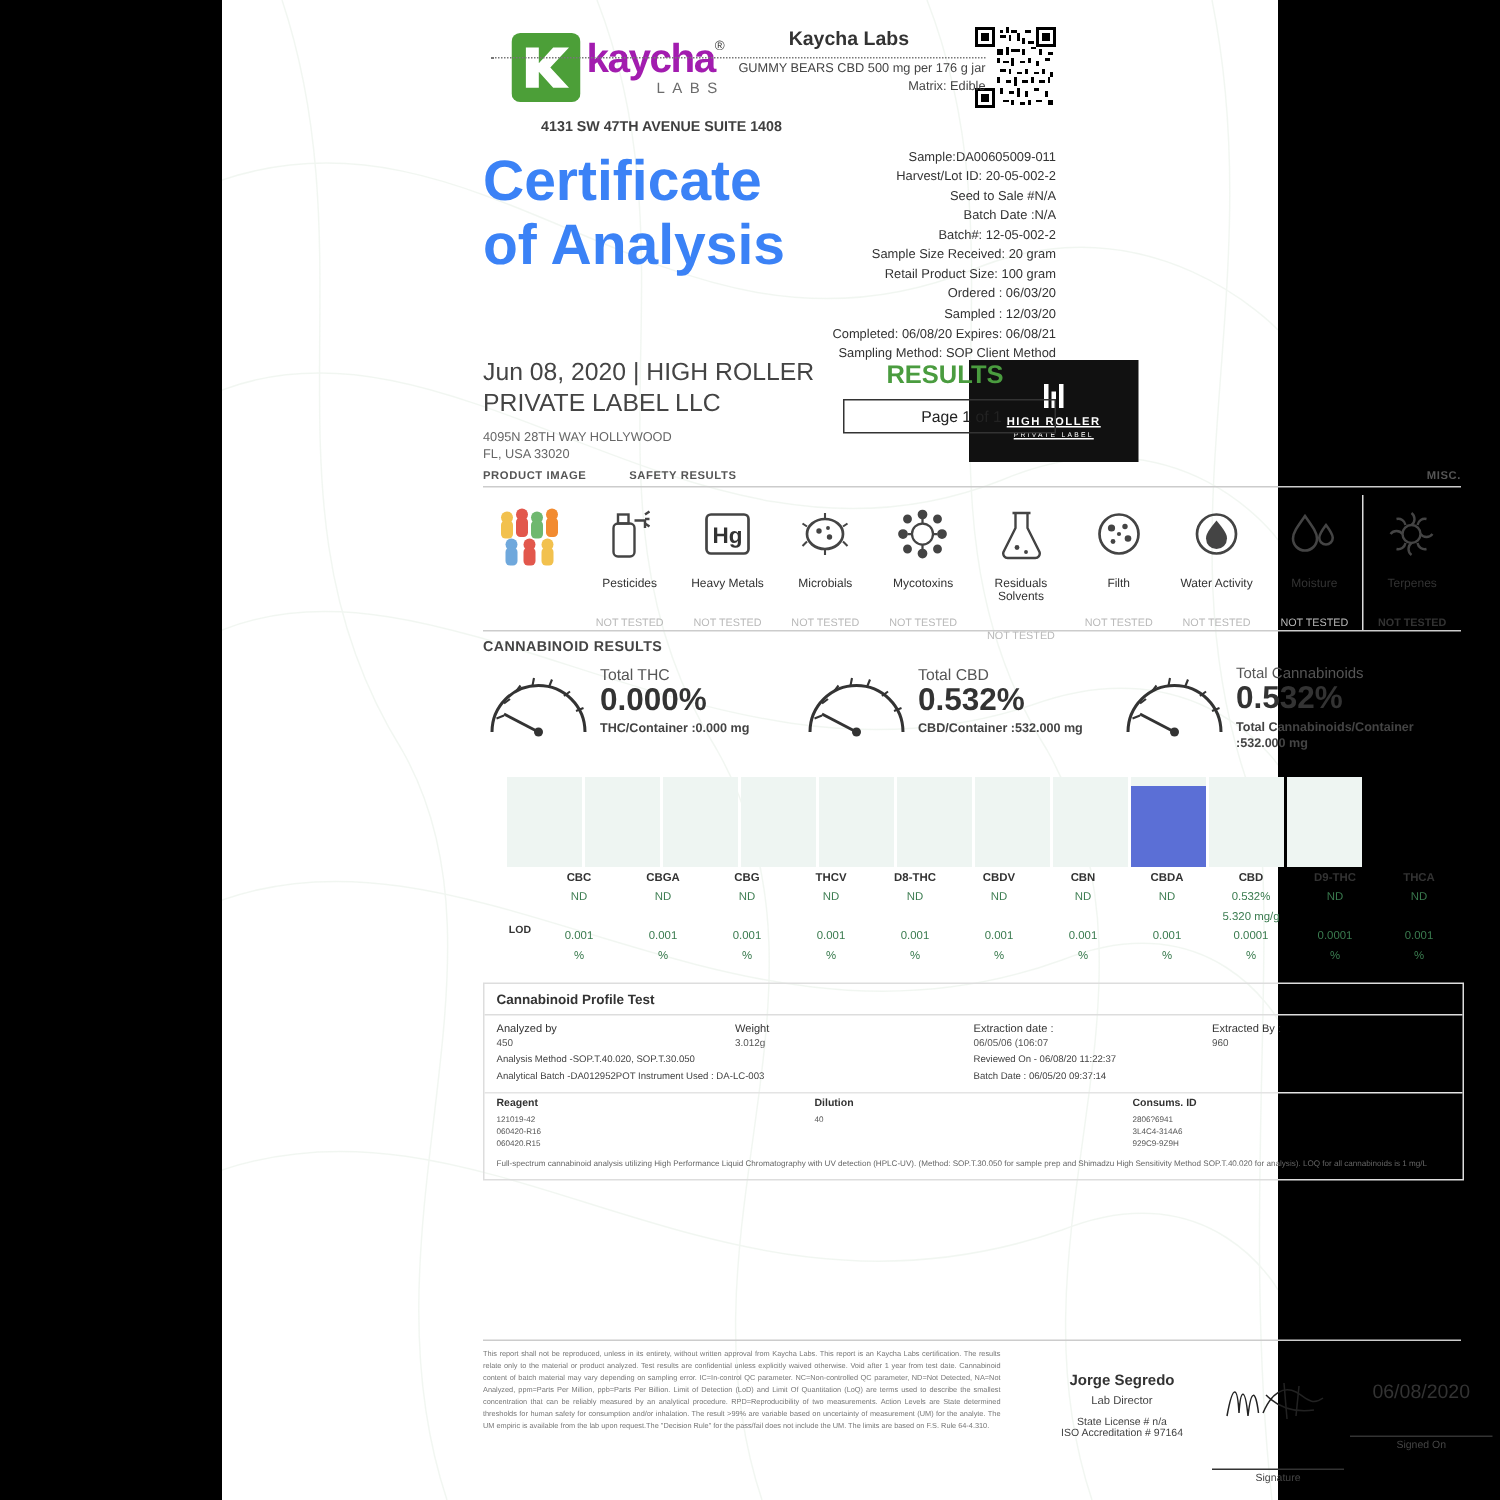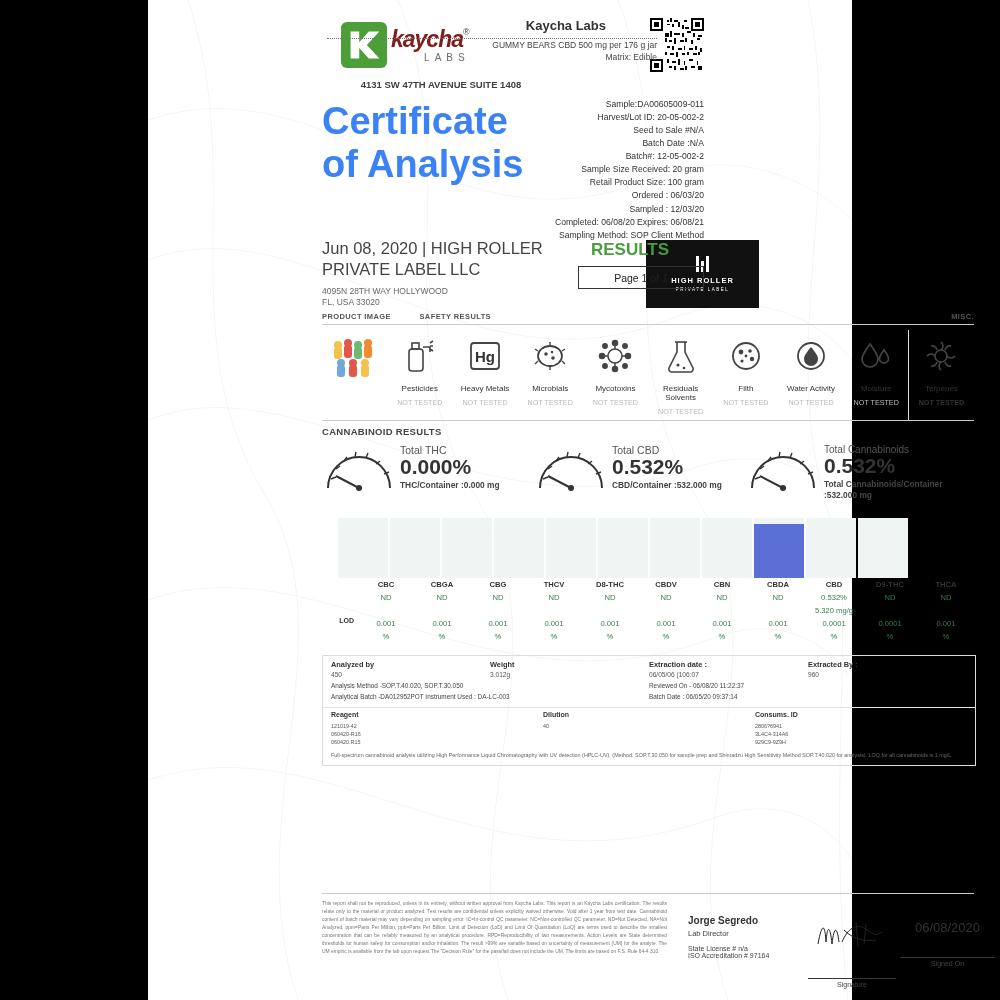--- a/index.html
+++ b/index.html
@@ -6,48 +6,48 @@
   body{width:1000px;height:1000px;font-family:"Liberation Sans",sans-serif;}
   .page{position:relative;width:1000px;height:1000px;background:#000;overflow:hidden;}
   .sheet{position:absolute;left:148px;top:0;width:704px;height:1000px;background:#fff;}
   .topbar{position:absolute;left:148px;top:0;width:704px;height:7px;background:#6aa84f;}
   
   .wm{position:absolute;inset:0;opacity:.13;pointer-events:none;}
   
   .logo{position:absolute;left:193px;top:22px;display:flex;align-items:center;}
   .logo-k{width:46px;height:46px;}
   .logo-text{margin-left:4px;line-height:1;}
-  .logo-text .kay{font-size:23px;font-weight:bold;color:#7f1d1d;letter-spacing:-1px;font-style:italic;}
+  .logo-text .kay{font-size:27px;font-weight:bold;color:#a21caf;letter-spacing:-1px;}
   .logo-text .reg{font-size:9px;vertical-align:top;color:#3f3f3f;}
   .logo-text .labs{display:block;font-size:10px;letter-spacing:5px;color:#6c6c6c;text-align:right;margin-top:2px;}
   .addr{position:absolute;left:183px;top:79px;width:220px;text-align:center;font-size:9.5px;font-weight:bold;color:#3f3f3f;}
   .klabs{position:absolute;right:246px;top:18px;font-size:13px;font-weight:bold;color:#333;}
   .qr{position:absolute;right:148px;top:18px;width:54px;height:54px;}
   .hdr-right{position:absolute;right:195px;top:38px;width:330px;text-align:right;font-size:8.5px;color:#444;line-height:1.45;}
   .hdr-right .dotline{border-top:1px dotted #777;}
   .title{position:absolute;left:174px;top:100px;font-size:38px;font-weight:bold;color:#3b82f6;line-height:1.12;}
   .meta{position:absolute;right:148px;top:98px;width:300px;text-align:right;font-size:8.6px;color:#333;line-height:1.52;}
   .client{position:absolute;left:174px;top:238px;font-size:16.5px;color:#444;line-height:1.3;}
   .client .sub{font-size:8.5px;color:#666;line-height:1.35;margin-top:5px;}
-  .prodimg{position:absolute;left:498px;top:240px;width:113px;height:68px;background:#111;color:#fff;display:flex;flex-direction:column;align-items:center;justify-content:center;}
+  .prodimg{position:absolute;left:498px;top:240px;width:113px;height:68px;background:#111;color:#fff;display:flex;flex-direction:column;align-items:center;justify-content:center;text-decoration:underline;}
   .prodimg .bars{display:flex;gap:2px;align-items:flex-end;height:16px;margin-bottom:4px;}
   .prodimg .bars i{display:block;width:3px;background:#fff;}
   .prodimg .nm{font-size:7.5px;letter-spacing:1px;font-weight:bold;}
   .prodimg .nm2{font-size:4.5px;letter-spacing:1.5px;margin-top:2px;}
   .passed{position:absolute;right:172px;top:240px;width:100px;text-align:center;font-size:17px;font-weight:bold;color:#4a9c3f;}
-  .pagebox{position:absolute;right:148px;top:266px;width:124px;height:21px;border:1px solid #333;display:flex;align-items:center;justify-content:center;font-size:10.5px;color:#222;}
+  .pagebox{position:absolute;right:148px;top:266px;width:124px;height:21px;border:1px solid #333;display:flex;align-items:center;justify-content:center;font-size:10.5px;color:#222;padding-left:16px;}
   .secrow{position:absolute;left:174px;top:312px;width:652px;font-size:7.5px;font-weight:bold;color:#555;letter-spacing:.4px;}
   .secrow .r{float:right;}
   .hr{position:absolute;left:174px;width:652px;height:1px;background:#ccc;}
   
   .icons{position:absolute;left:174px;top:330px;width:652px;display:flex;}
   .ic{flex:1;text-align:center;}
   .ic .box{height:52px;display:flex;align-items:center;justify-content:center;}
   .ic .lbl{font-size:8px;color:#333;margin-top:2px;}
-  .ic .st{font-size:7.2px;color:#b9b9b9;margin-top:5px;}
+  .ic .st{font-size:7.2px;color:#b9b9b9;margin-top:17px;}
   .ic.last .st{color:#333;font-weight:bold;}
   .sep{position:absolute;left:760px;top:330px;width:1px;height:90px;background:#ddd;}
   
   .cantitle{position:absolute;left:174px;top:426px;font-size:9.5px;font-weight:bold;color:#444;letter-spacing:.3px;}
   .gauges{position:absolute;left:174px;top:444px;width:652px;display:flex;}
   .g{flex:1;display:flex;}
   .gmeter{width:74px;height:52px;position:relative;flex:none;}
   .gtxt{padding-left:4px;}
   .gtxt .t{font-size:10.5px;color:#555;}
   .gtxt .v{font-size:21px;font-weight:bold;color:#333;line-height:1.05;}
@@ -61,33 +61,33 @@
   .tlabel{width:32px;text-align:right;font-weight:bold;color:#333;font-size:7px;padding-right:4px;}
   .tc{flex:1;text-align:center;padding:2px 0;}
   .hdrc{color:#333;font-weight:bold;font-size:7.6px;}
   .val{color:#3a7b4f;}
   .mgg{color:#3a7b4f;line-height:1.2;}
   
   .ptbox{position:absolute;left:174px;top:655px;width:652px;border:1px solid #ddd;}
   .pthead{padding:5px 8px;font-size:9px;font-weight:bold;color:#333;border-bottom:1px solid #ddd;}
   .ptrow{display:flex;padding:4px 8px;font-size:7.6px;color:#333;}
   .ptrow .c{flex:1;}
-  .ptrow .c .k{font-weight:bold;font-size:7.4px;}
+  .ptrow .c .k{font-weight:normal;font-size:7.4px;}
   .ptrow .c .v{font-size:6.6px;color:#555;margin-top:2px;}
   .ptmini{display:flex;padding:0 8px 4px;font-size:6.4px;color:#444;}
   .ptmini .c{flex:1;}
   .rgrow{display:flex;padding:3px 8px;font-size:7px;color:#333;font-weight:bold;border-top:1px solid #e4e4e4;}
   .rgrow .c{flex:1;}
   .rgvals{display:flex;padding:1px 8px;font-size:5.4px;color:#555;}
   .rgvals .c{flex:1;line-height:1.5;}
   .fine{padding:4px 8px 6px;font-size:5.4px;color:#666;line-height:1.5;}
   
   .fhr{position:absolute;left:174px;top:893px;width:652px;height:1px;background:#ccc;}
   .disclaimer{position:absolute;left:174px;top:900px;width:345px;font-size:4.9px;color:#777;line-height:1.62;text-align:justify;}
-  .sig{position:absolute;left:540px;top:915px;width:120px;text-align:left;}
+  .sig{position:absolute;left:540px;top:915px;width:120px;text-align:center;}
   .sig .n{font-size:10px;font-weight:bold;color:#333;}
   .sig .r{font-size:7.5px;color:#444;margin-top:3px;}
   .sig .l1{font-size:7px;color:#444;margin-top:7px;}
   .sig .l2{font-size:7px;color:#444;}
   .sigmark{position:absolute;left:660px;top:918px;width:88px;text-align:center;}
   .sigline{border-top:1px solid #333;margin-top:26px;}
   .sigcap{font-size:7px;color:#444;margin-top:2px;}
   .dateblk{position:absolute;left:752px;top:920px;width:95px;text-align:center;}
   .dateblk .d{font-size:13px;color:#333;}
   .dateblk .c{border-top:1px solid #333;margin-top:22px;font-size:7px;color:#444;padding-top:2px;}
@@ -593,20 +593,21 @@
         <div class="tc val">%</div>
         <div class="tc val">%</div>
         <div class="tc val">%</div>
         <div class="tc val">%</div>
         <div class="tc val">%</div>
         <div class="tc val">%</div>
       </div>
     </div>
 
     <div class="ptbox">
+      <div class="pthead">Cannabinoid Profile Test</div>
       <div class="ptrow">
         <div class="c">
             <div class="k">Analyzed by</div>
             <div class="v">450</div>
           </div>
         <div class="c">
             <div class="k">Weight</div>
             <div class="v">3.012g</div>
           </div>
         <div class="c">

